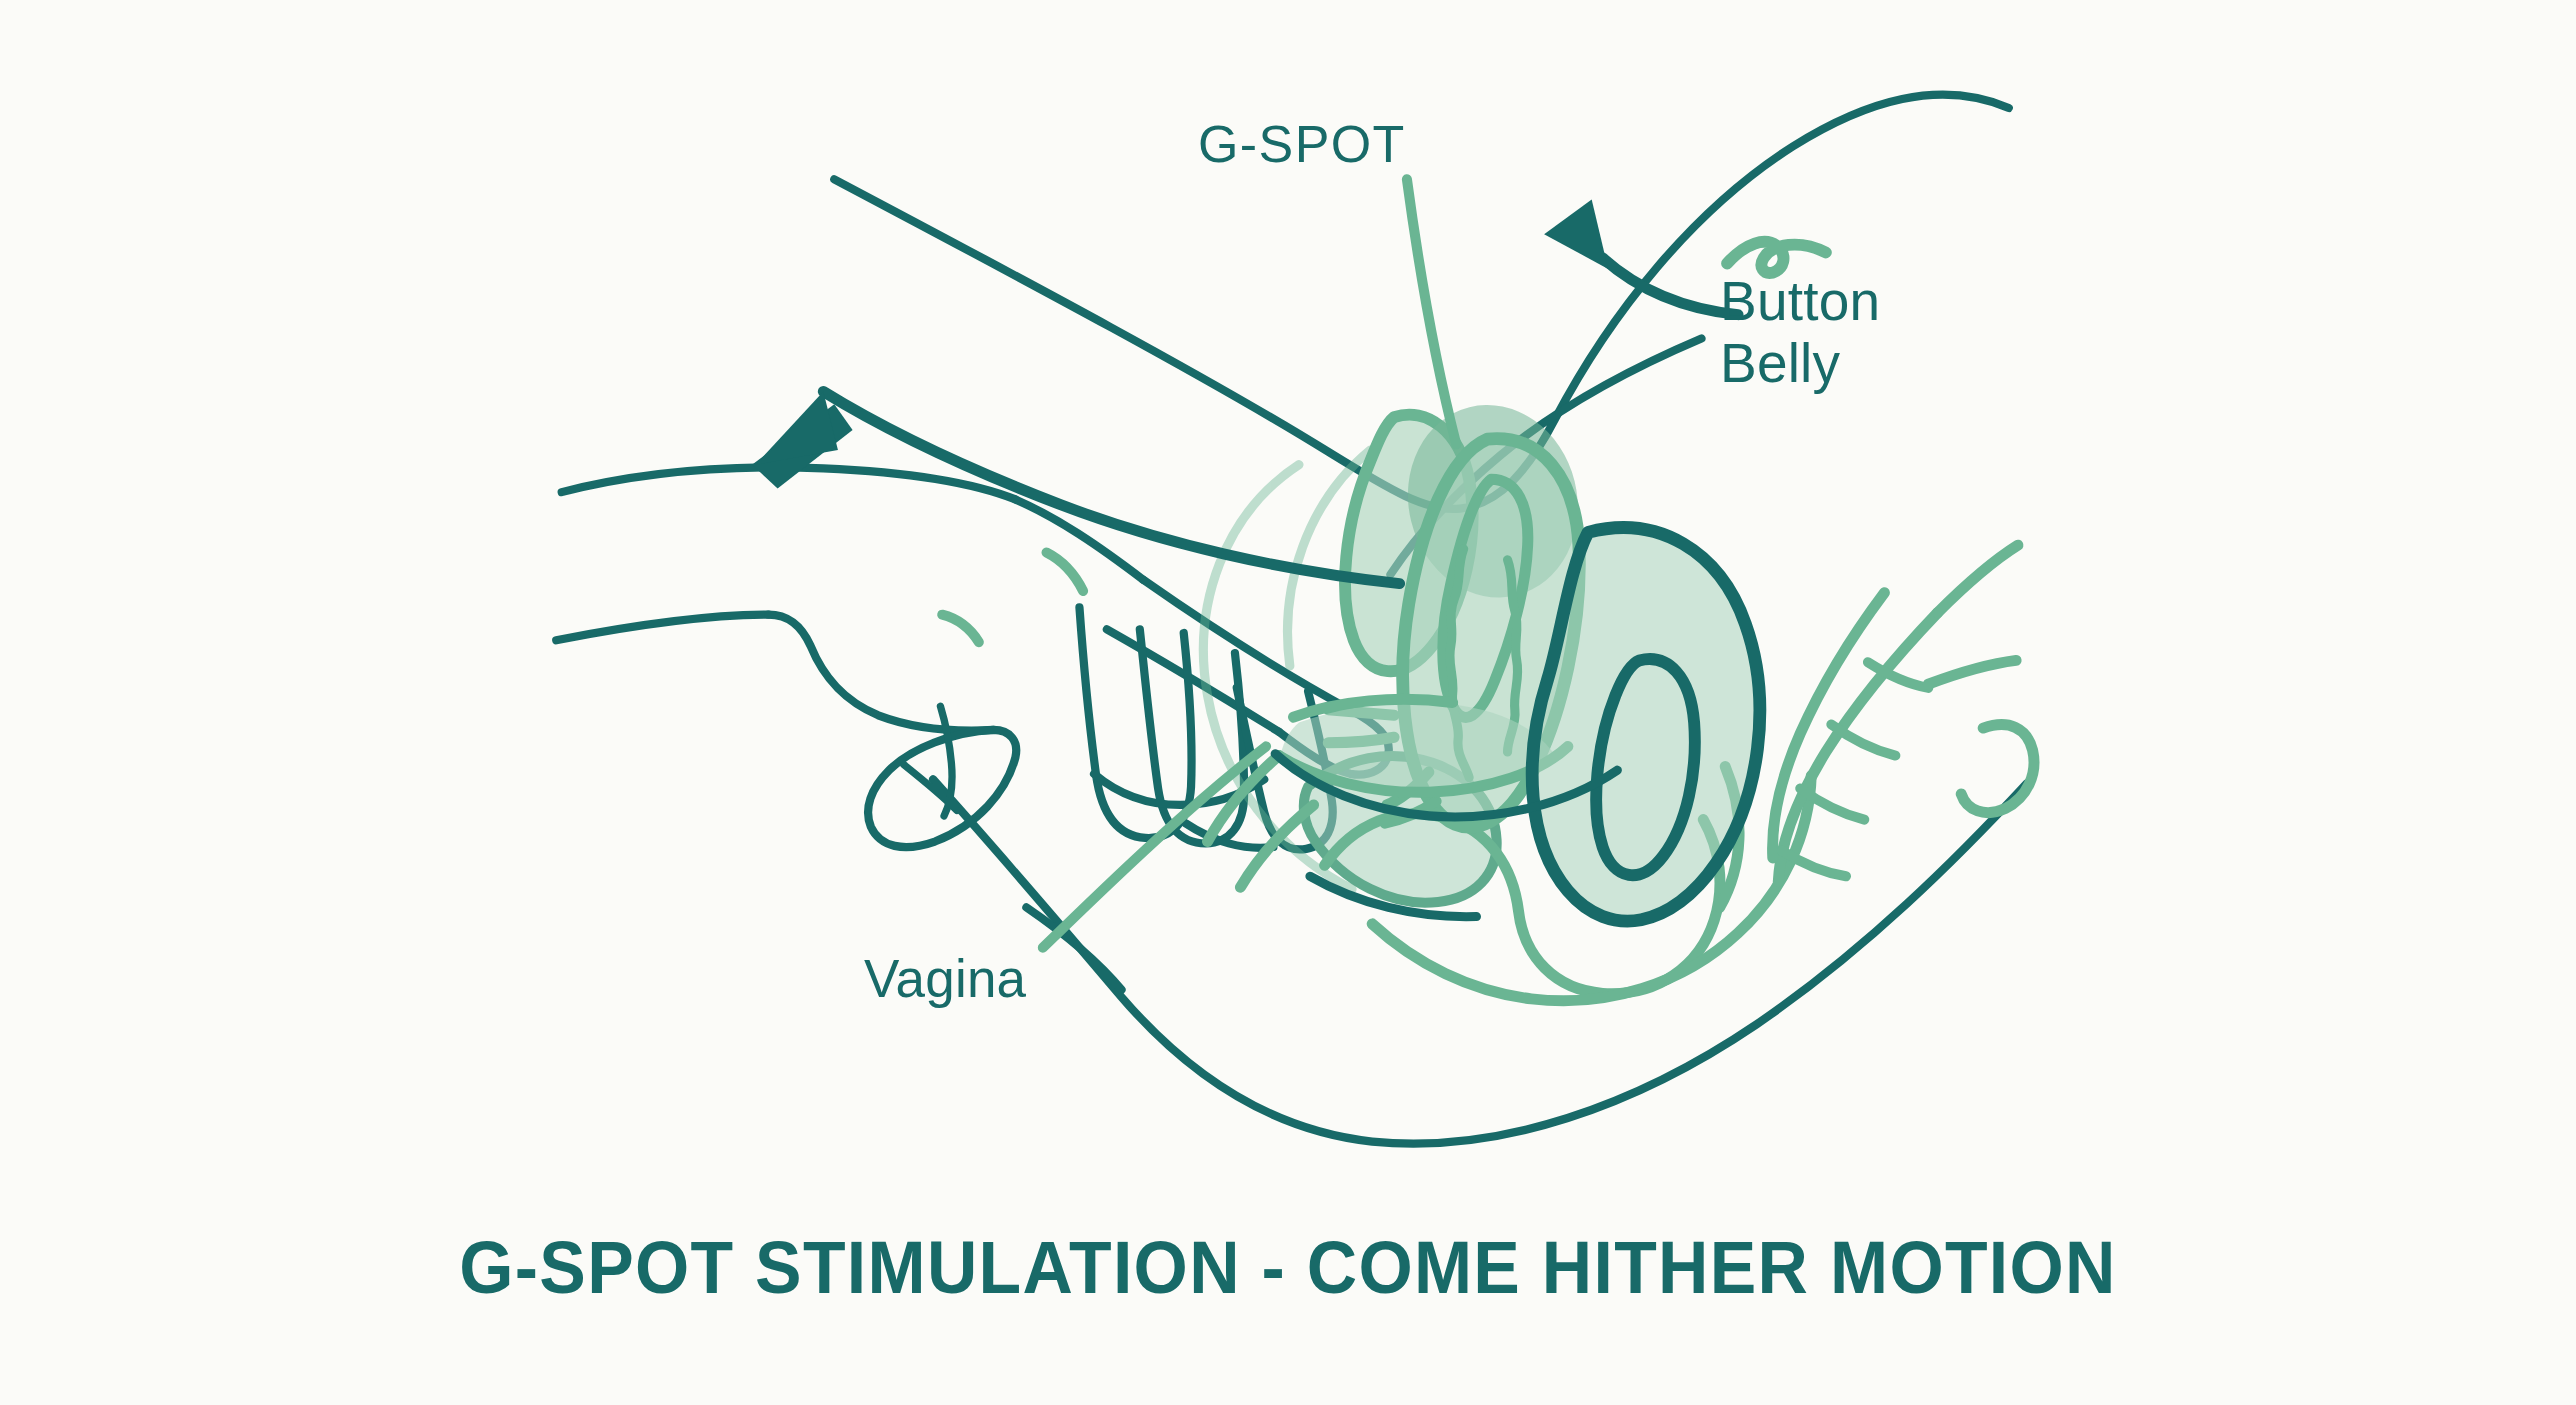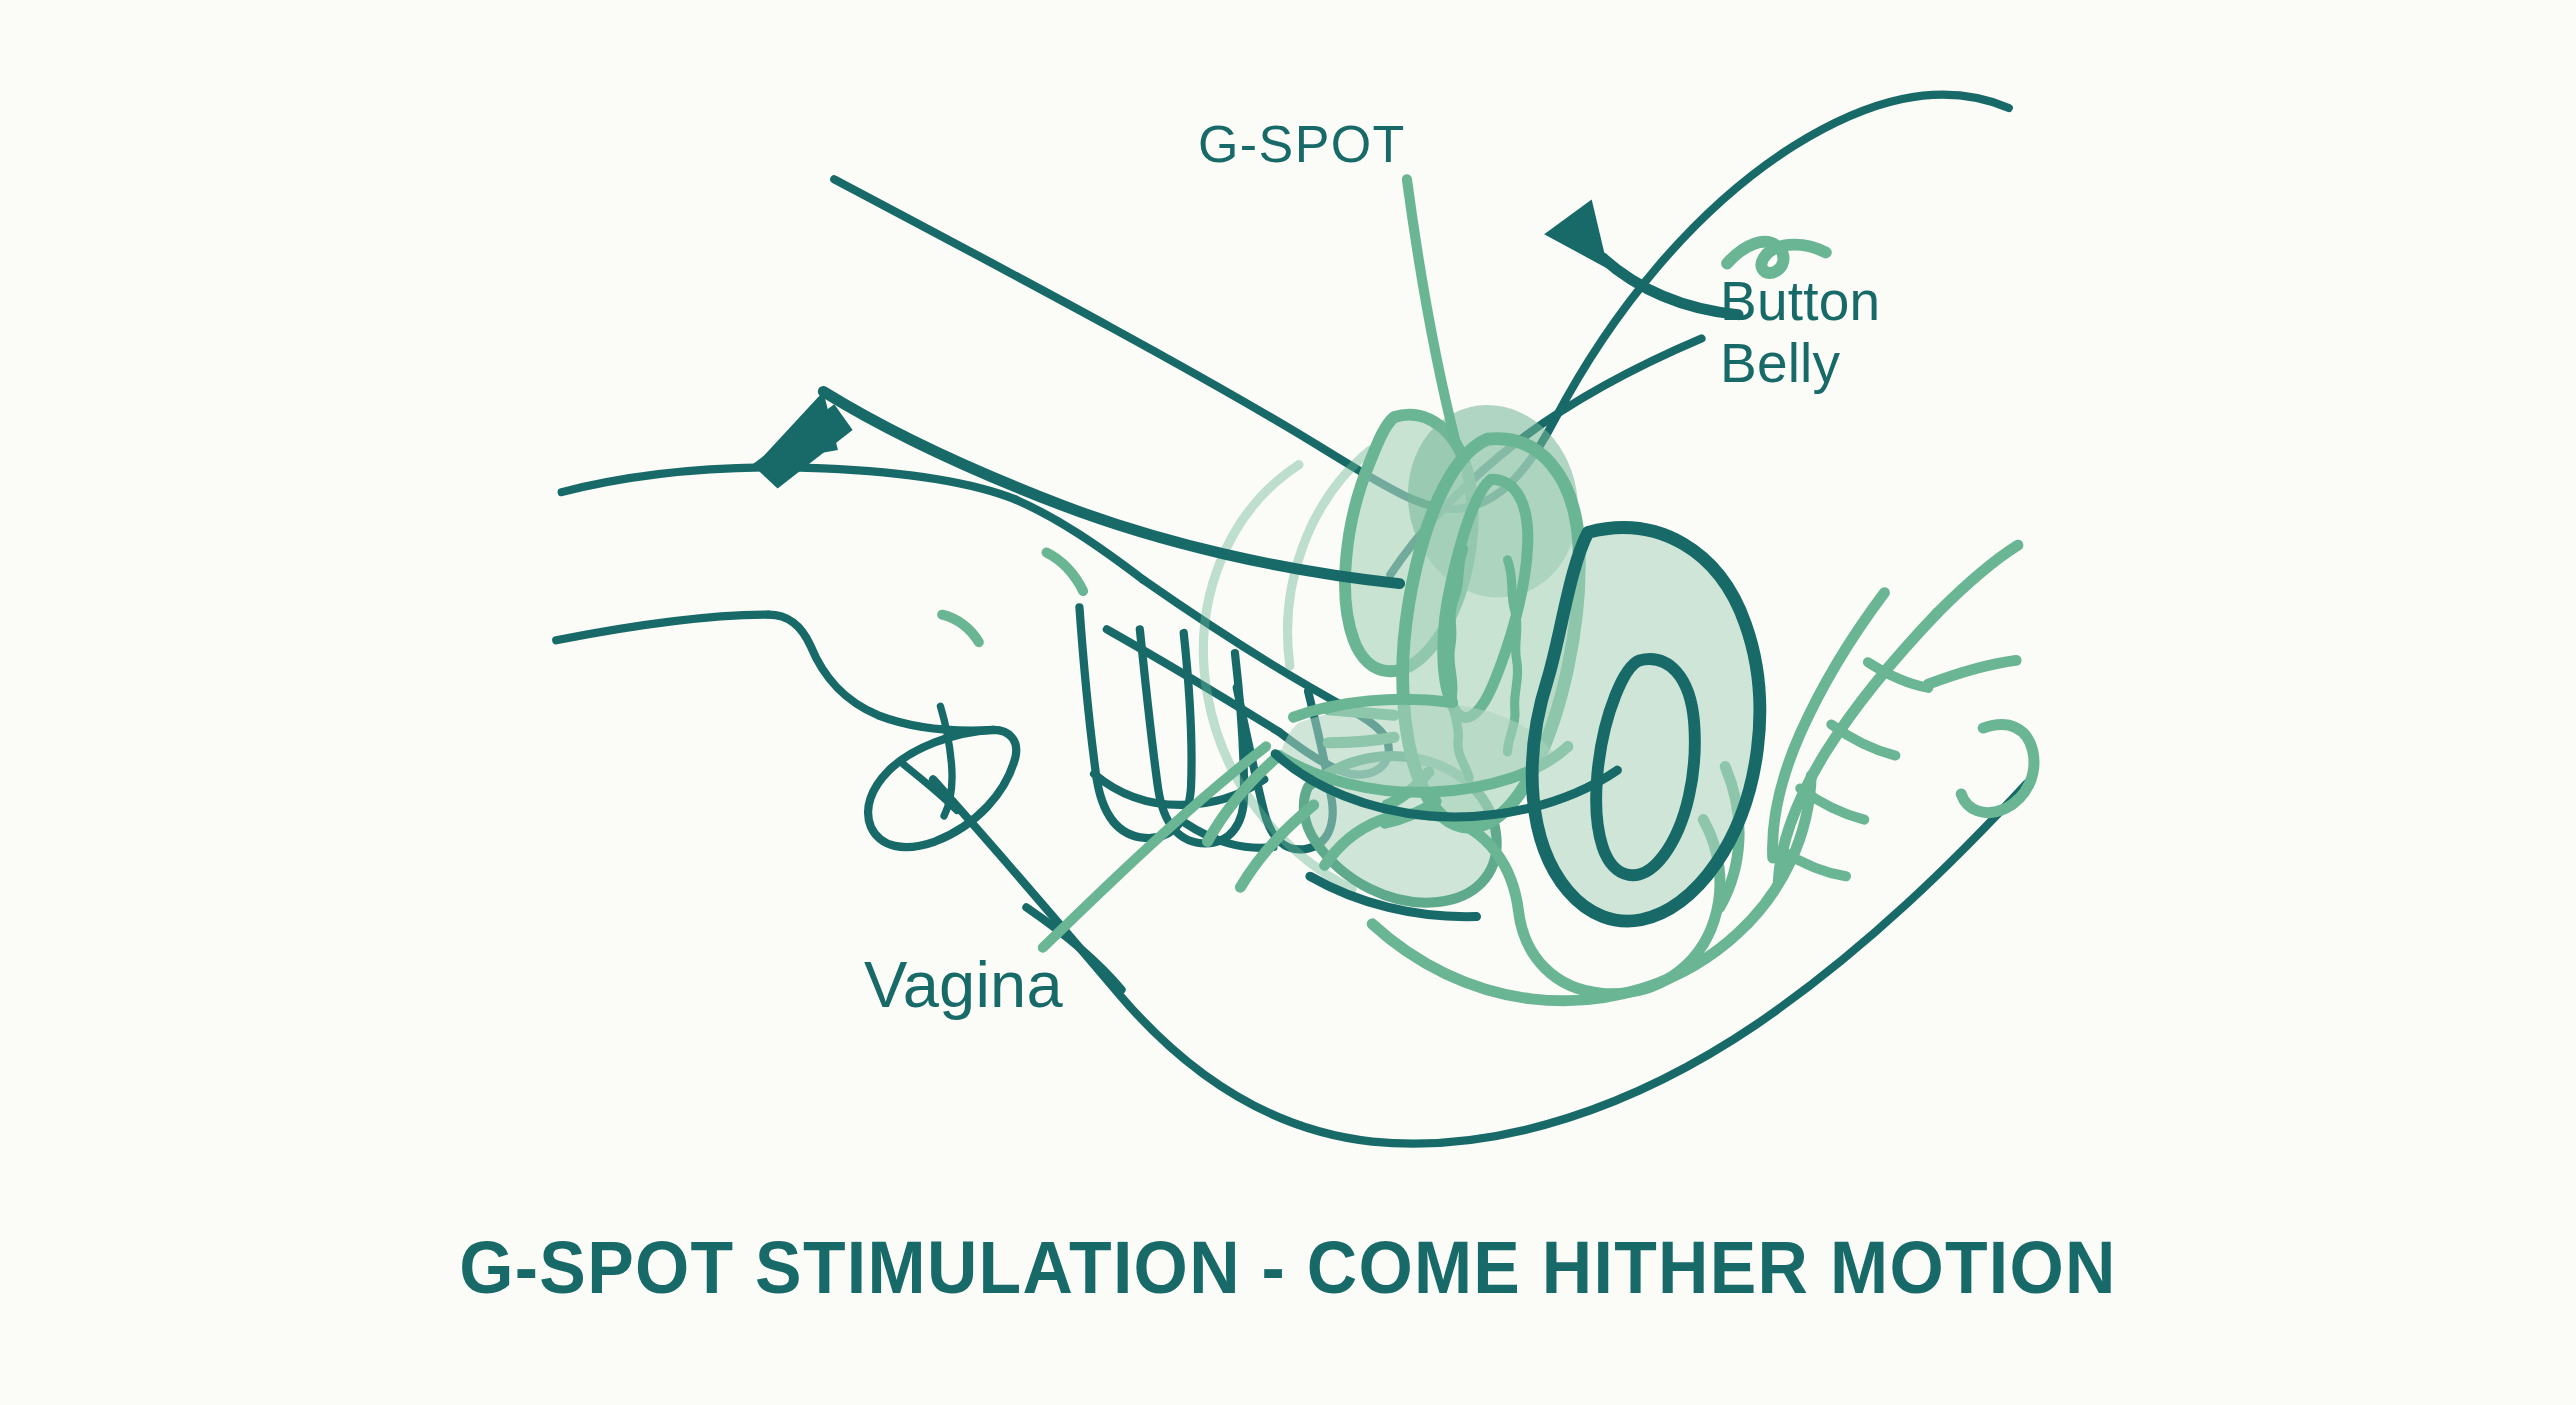--- a/index.html
+++ b/index.html
@@ -40,21 +40,21 @@
   #label-belly {
     left: 1720px;
     top: 271px;
     font-size: 55px;
     font-weight: 400;
     line-height: 1.12;
   }
   #label-vagina {
     left: 864px;
     top: 951px;
-    font-size: 65px;
+    font-size: 53px;
     font-weight: 400;
   }
   #caption {
     position: absolute;
     left: 0;
     right: 0;
     top: 1224px;
     text-align: center;
     color: #186a68;
     font-family: "Liberation Sans Narrow", "Liberation Sans", sans-serif;

